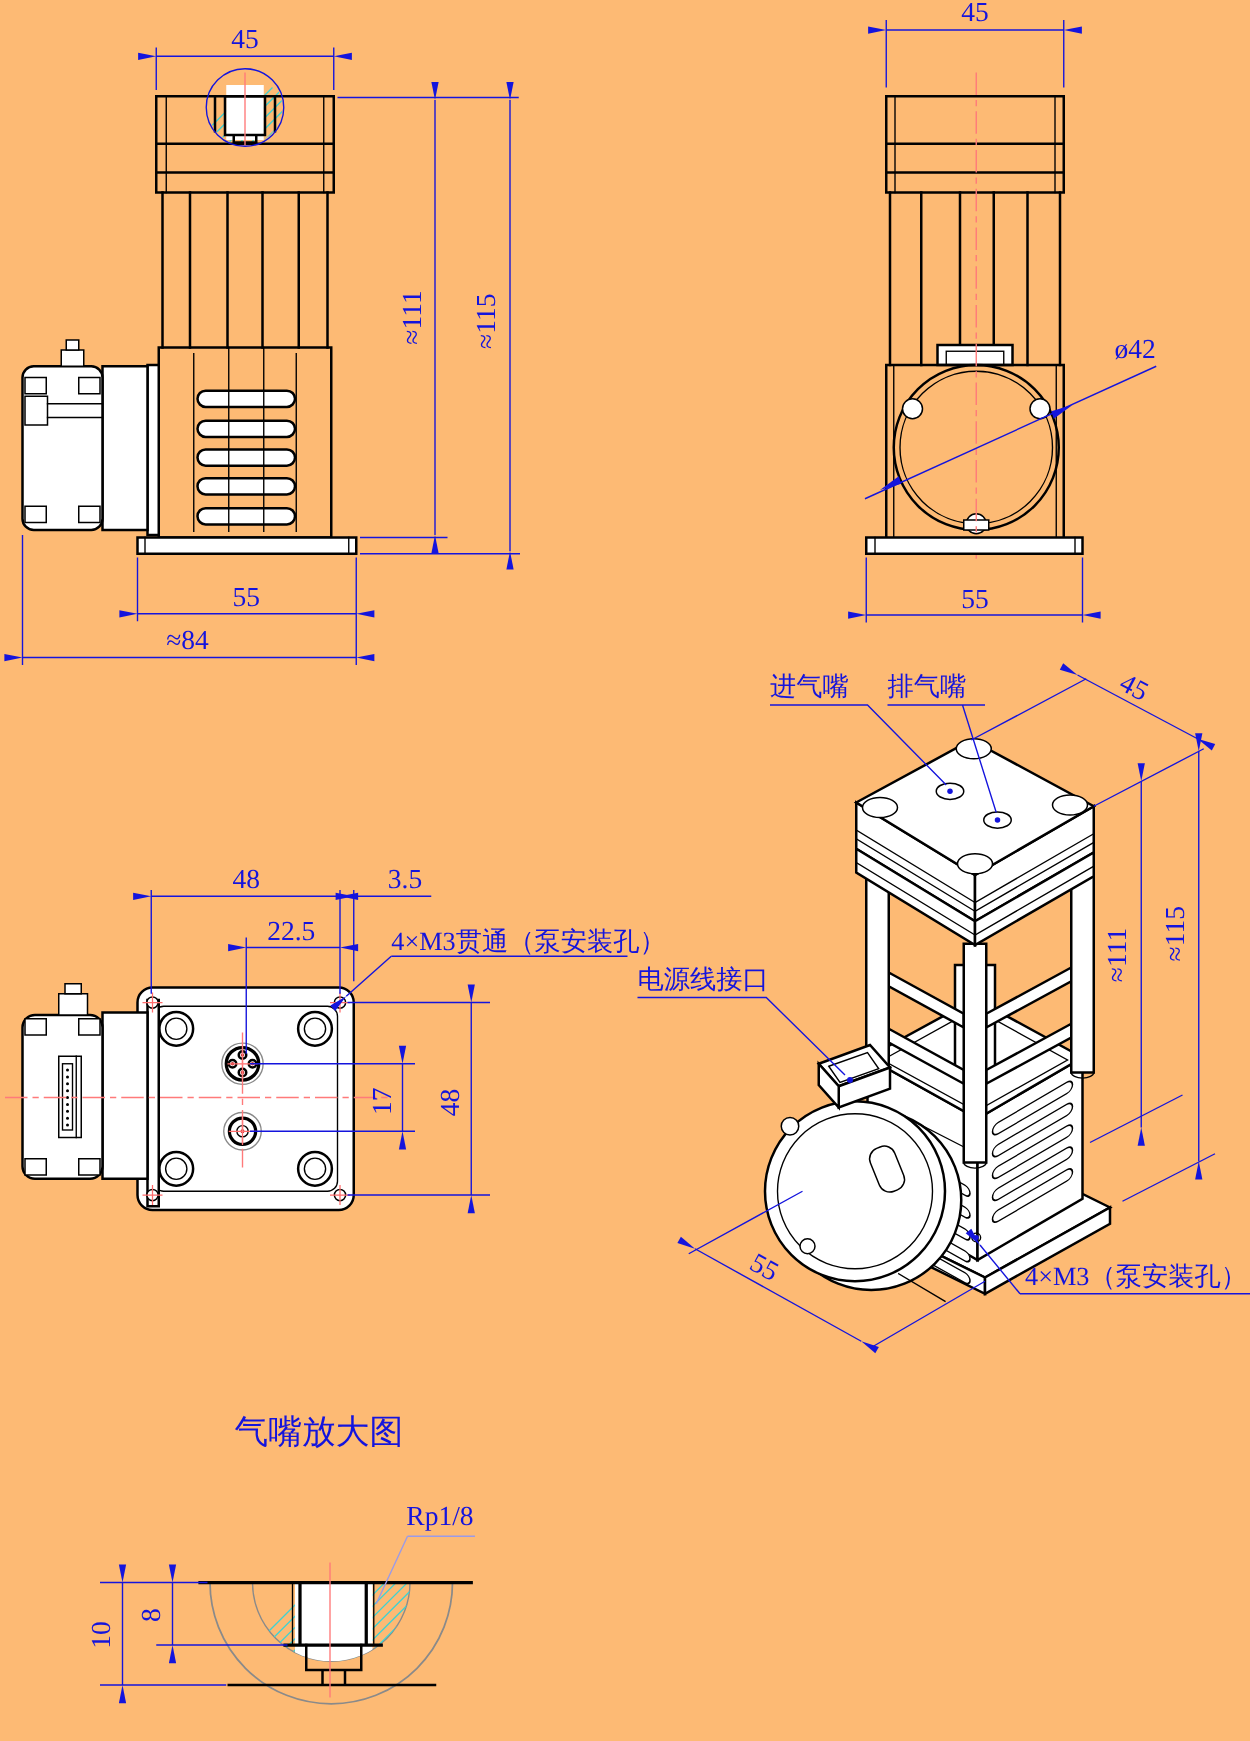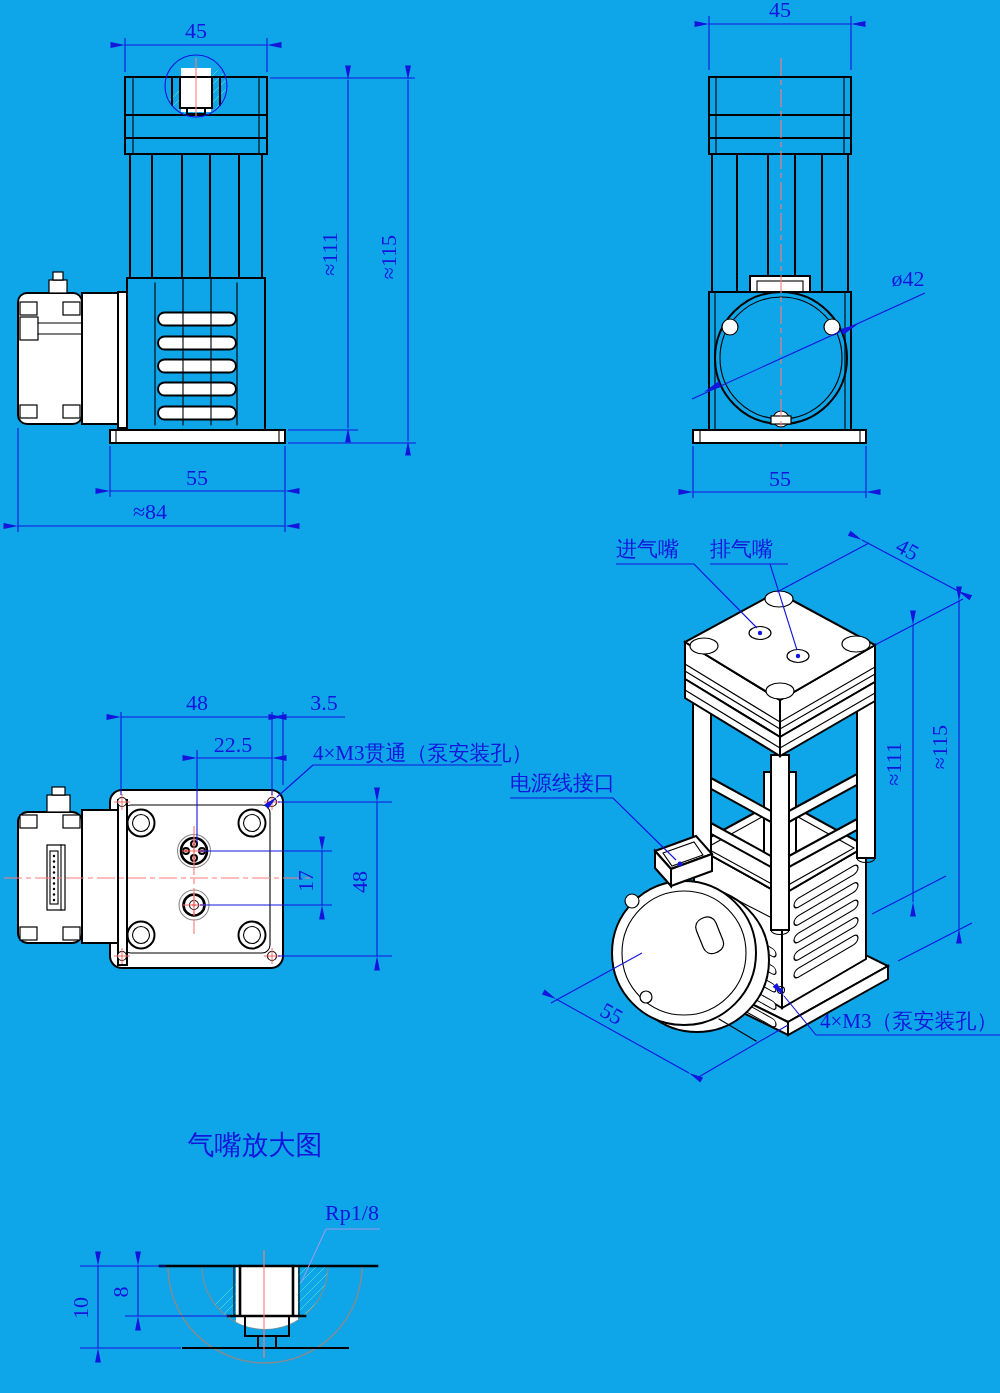--- a/index.html
+++ b/index.html
@@ -1,16 +1,16 @@
 <!DOCTYPE html>
 <html><head>
 <meta charset="utf-8">
 <style>
   html,body{margin:0;padding:0;background:#fff;}
-  .page{width:1000px;height:1393px;position:relative;background:#0ea5e9;overflow:hidden;}
+  .page{width:1000px;height:1393px;position:relative;background:#fdba74;overflow:hidden;}
   svg{display:block;}
   
   .o2{stroke:#000;stroke-width:2;fill:none;stroke-linecap:square;}
   .o1{stroke:#000;stroke-width:1.1;fill:none;stroke-linecap:square;}
   .ow{stroke:#000;stroke-width:2;fill:#fff;}
   .ow1{stroke:#000;stroke-width:1.2;fill:#fff;}
   .o3{stroke:#000;stroke-width:2.6;fill:none;stroke-linecap:square;}
   .g1{stroke:#8a8a8a;stroke-width:1.1;fill:none;}
   
   .d{stroke:#1414dd;stroke-width:1.1;fill:none;}

